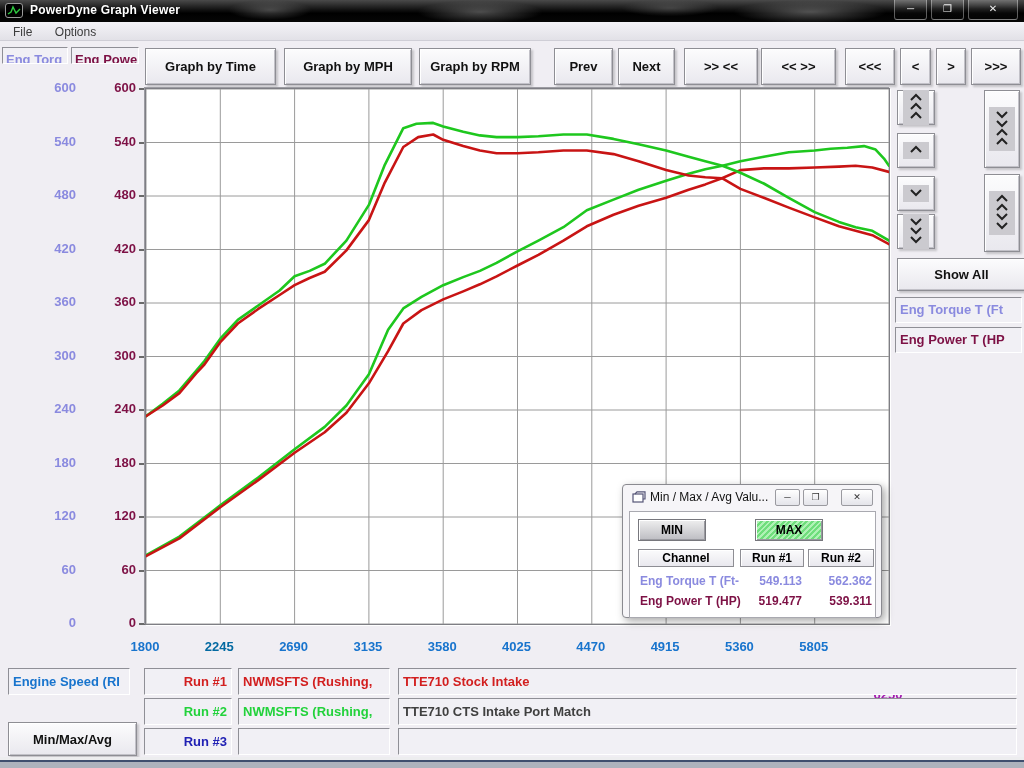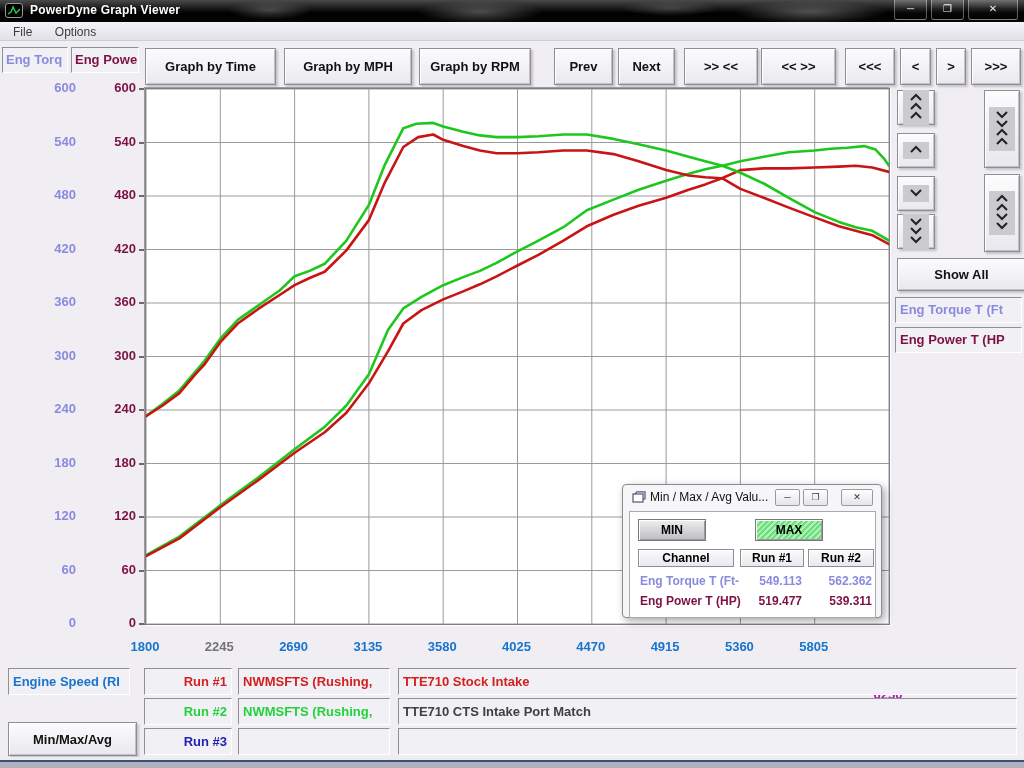--- a/index.html
+++ b/index.html
@@ -26,21 +26,21 @@
   .menubar{position:absolute;left:0;top:22px;width:1024px;height:19px;
     background:linear-gradient(#F4F3F7,#E2E1E7);border-bottom:1px solid #CFCED6;}
   .menu-item{display:inline-block;padding:2px 9px;font-size:12px;color:#3c3c3c;}
 
   
   .raised{background:linear-gradient(#FCFCFD,#E9E8EE);border:1px solid #8E8E94;
     box-shadow:inset 1px 1px 0 #fff, inset -1px -1px 0 #C2C1C8, 2px 2px 2px rgba(0,0,0,.18);}
   .sunken{background:#F1F0F5;border:1px solid;border-color:#8F8F96 #FFFFFF #FFFFFF #8F8F96;}
   .tbtn{position:absolute;top:48px;height:37px;font-family:"Liberation Sans",sans-serif;
     font-weight:700;font-size:13px;color:#111;text-align:center;cursor:default;}
-  .axis-head{position:absolute;top:47px;height:26px;font-weight:700;font-size:13px;
+  .axis-head{position:absolute;top:47px;height:17px;font-weight:700;font-size:13px;
     line-height:24px;padding-left:3px;overflow:hidden;white-space:nowrap;}
 
   
   .plot{position:absolute;left:145px;top:88px;width:745px;height:537px;background:#fff;
     border:1px solid #7E7E84;box-shadow:-1px -1px 0 #9c9ca2, 1px 1px 0 #fff;}
   .ytick{position:absolute;width:62px;text-align:right;font-weight:700;font-size:13px;}
   .xtick{position:absolute;width:64px;text-align:center;font-weight:700;font-size:13px;top:639px;}
   .lefttick{position:absolute;width:6px;height:2px;background:#6a6a6a;}
 
   
@@ -137,21 +137,21 @@
     <div class="ytick" style="left: 14px; top: 508px; color: rgb(138, 138, 223);">120</div>
     <div class="ytick" style="left: 74px; top: 508px; color: rgb(125, 17, 69);">120</div>
     <div class="lefttick" style="left: 139px; top: 516px;"></div>
     <div class="ytick" style="left: 14px; top: 561.5px; color: rgb(138, 138, 223);">60</div>
     <div class="ytick" style="left: 74px; top: 561.5px; color: rgb(125, 17, 69);">60</div>
     <div class="lefttick" style="left: 139px; top: 569.5px;"></div>
     <div class="ytick" style="left: 14px; top: 615px; color: rgb(138, 138, 223);">0</div>
     <div class="ytick" style="left: 74px; top: 615px; color: rgb(125, 17, 69);">0</div>
     <div class="lefttick" style="left: 139px; top: 623px;"></div>
     <div class="xtick" style="left: 113px; color: rgb(24, 116, 205);">1800</div>
-    <div class="xtick" style="left: 187.3px; color: #737373;">2245</div>
+    <div class="xtick" style="left: 187.3px; color: #0369a1;">2245</div>
     <div class="xtick" style="left: 261.6px; color: rgb(24, 116, 205);">2690</div>
     <div class="xtick" style="left: 335.9px; color: rgb(24, 116, 205);">3135</div>
     <div class="xtick" style="left: 410.2px; color: rgb(24, 116, 205);">3580</div>
     <div class="xtick" style="left: 484.5px; color: rgb(24, 116, 205);">4025</div>
     <div class="xtick" style="left: 558.8px; color: rgb(24, 116, 205);">4470</div>
     <div class="xtick" style="left: 633.1px; color: rgb(24, 116, 205);">4915</div>
     <div class="xtick" style="left: 707.4px; color: rgb(24, 116, 205);">5360</div>
     <div class="xtick" style="left: 781.7px; color: rgb(24, 116, 205);">5805</div>
     <div class="xtick" style="left: 856px; color: #a21caf; margin-top: 48px;">6250</div>
   </div>

